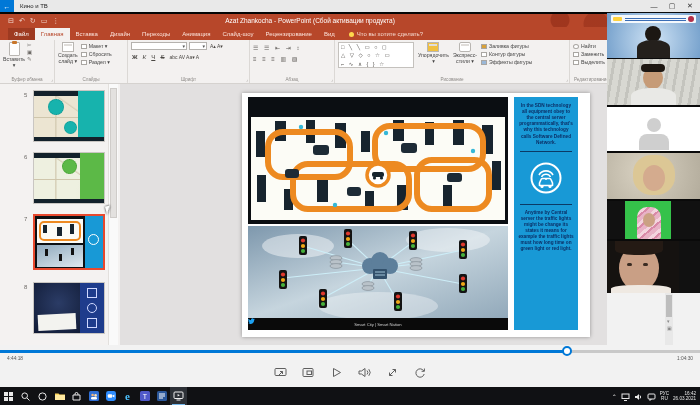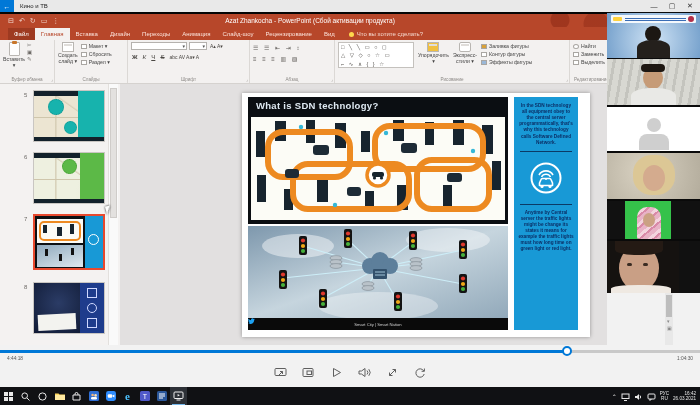--- a/index.html
+++ b/index.html
@@ -354,21 +354,20 @@
       <div class="vscroll">
           <div class="vthumb"></div>
         </div>
       <div class="cursor" style="left:106px; top:122px;"></div>
     </div>
 
     <div class="canvas">
       <div class="slide">
 
         <div class="img-top">
-          <div class="slide-title">What is SDN technology?</div>
           <svg width="254" height="103" viewBox="0 0 254 103">
             <rect x="0" y="0" width="254" height="103" fill="#fcfcf6"></rect>
             <g fill="#17242e">
               <rect x="5" y="14" width="9" height="26"></rect>
                 <rect x="24" y="4" width="11" height="20"></rect>
               <rect x="55" y="3" width="9" height="23"></rect>
                 <rect x="84" y="6" width="11" height="25"></rect>
               <rect x="110" y="14" width="9" height="21"></rect>
                 <rect x="142" y="3" width="11" height="21"></rect>
               <rect x="174" y="5" width="9" height="23"></rect>

